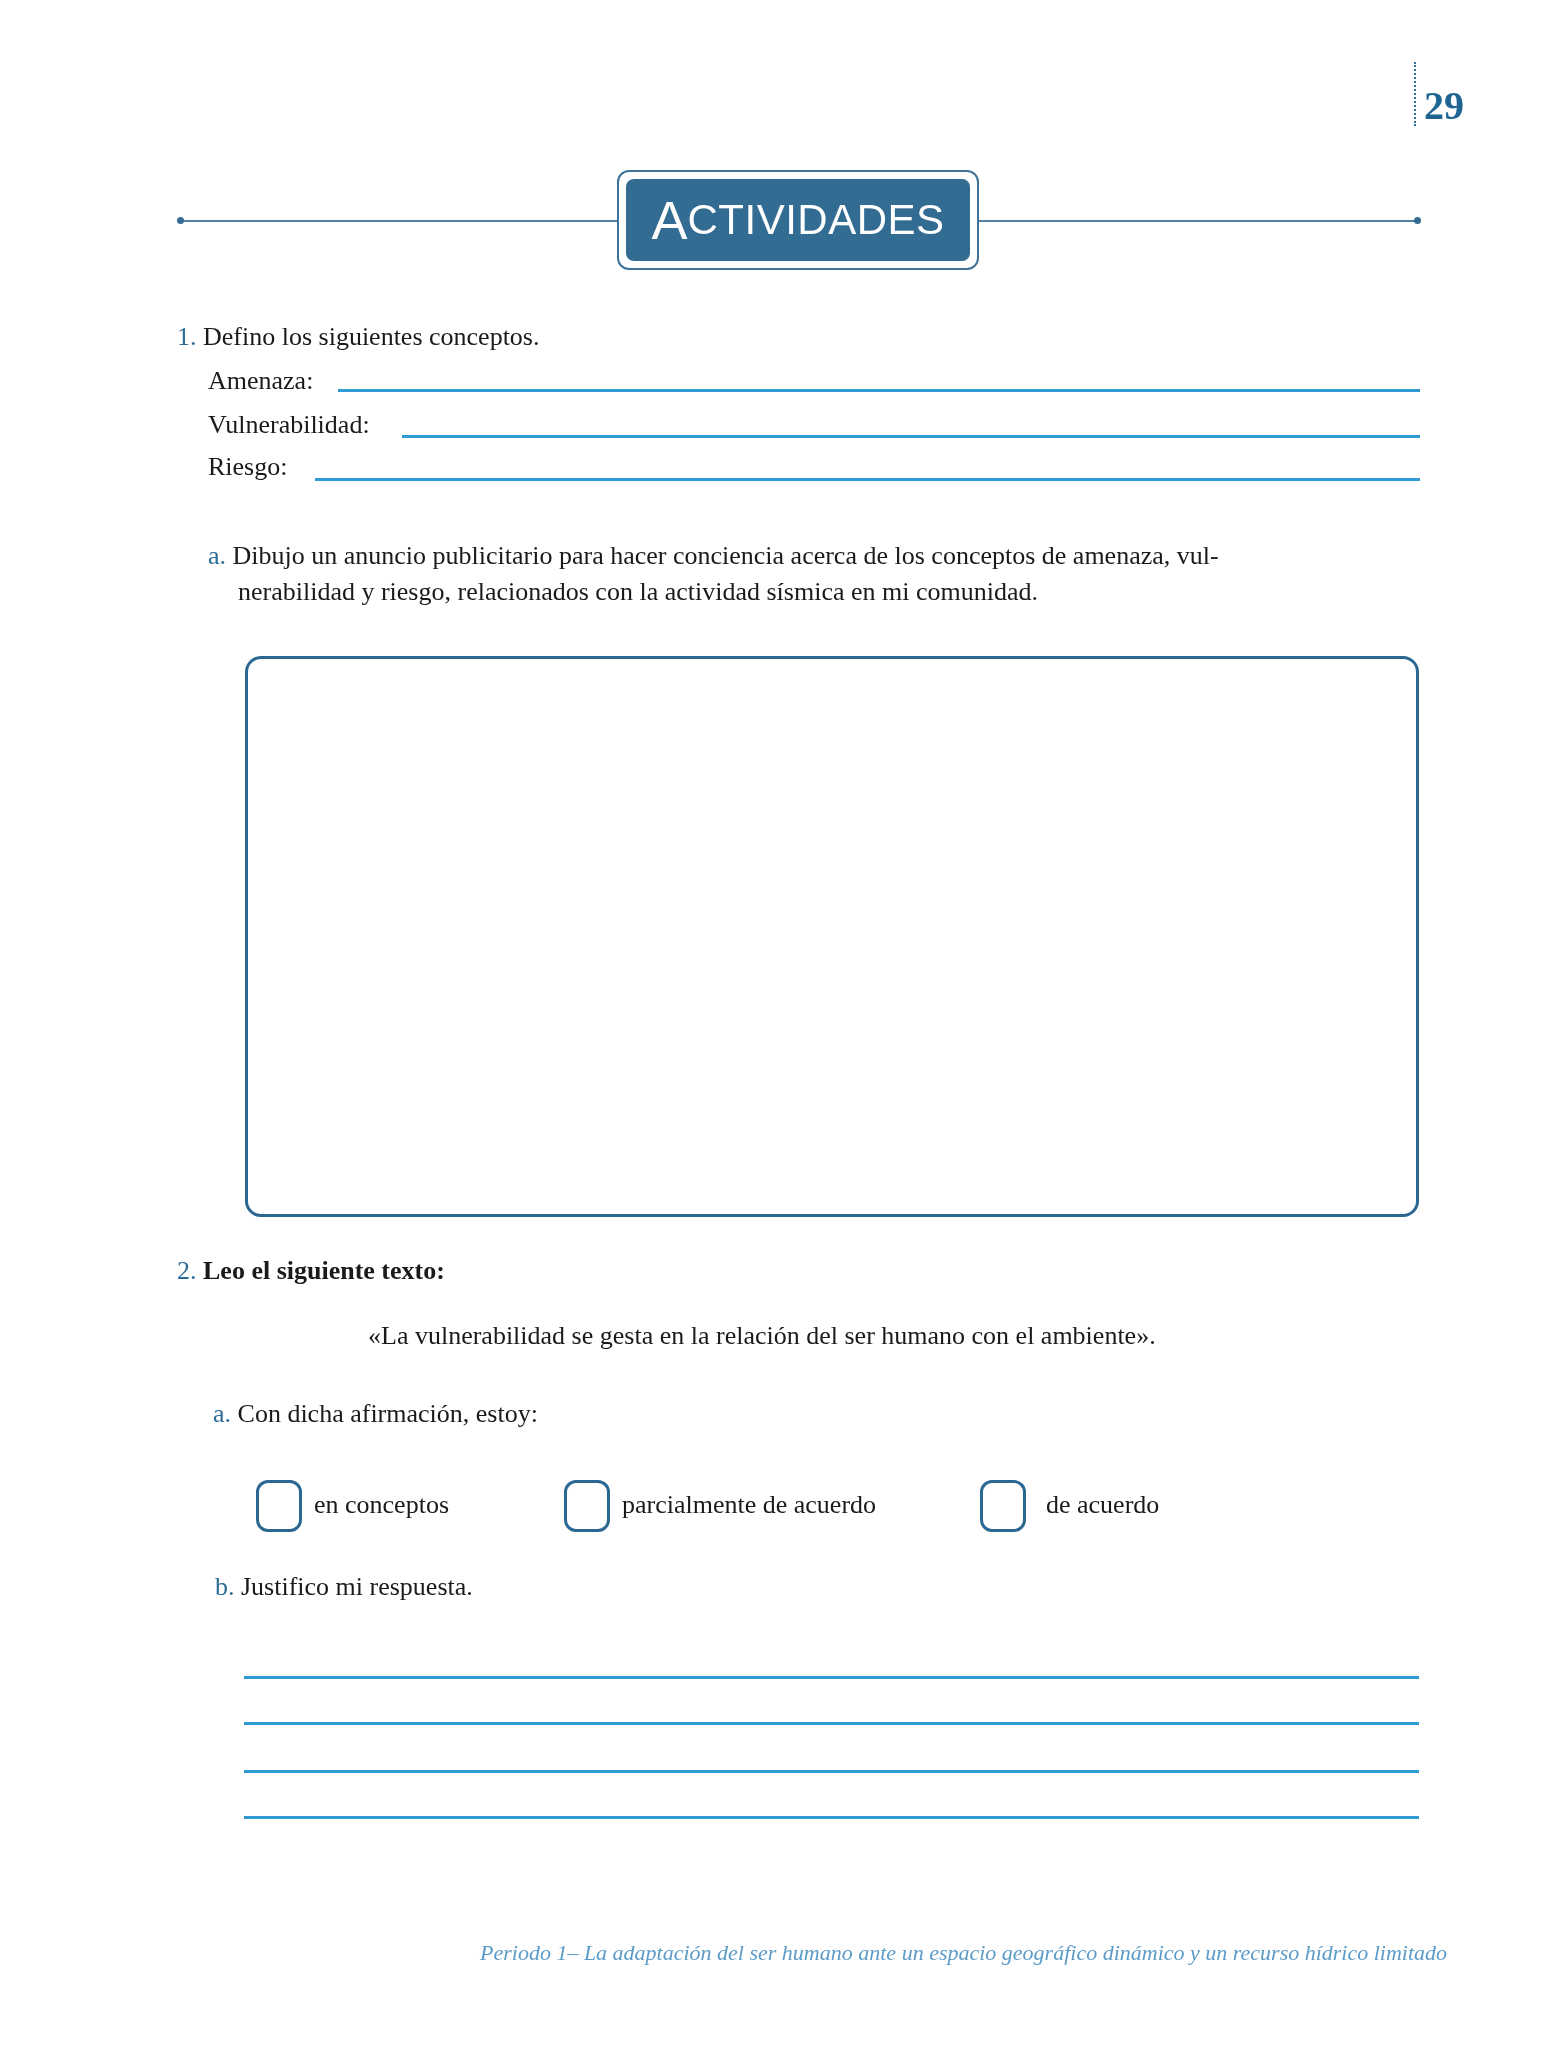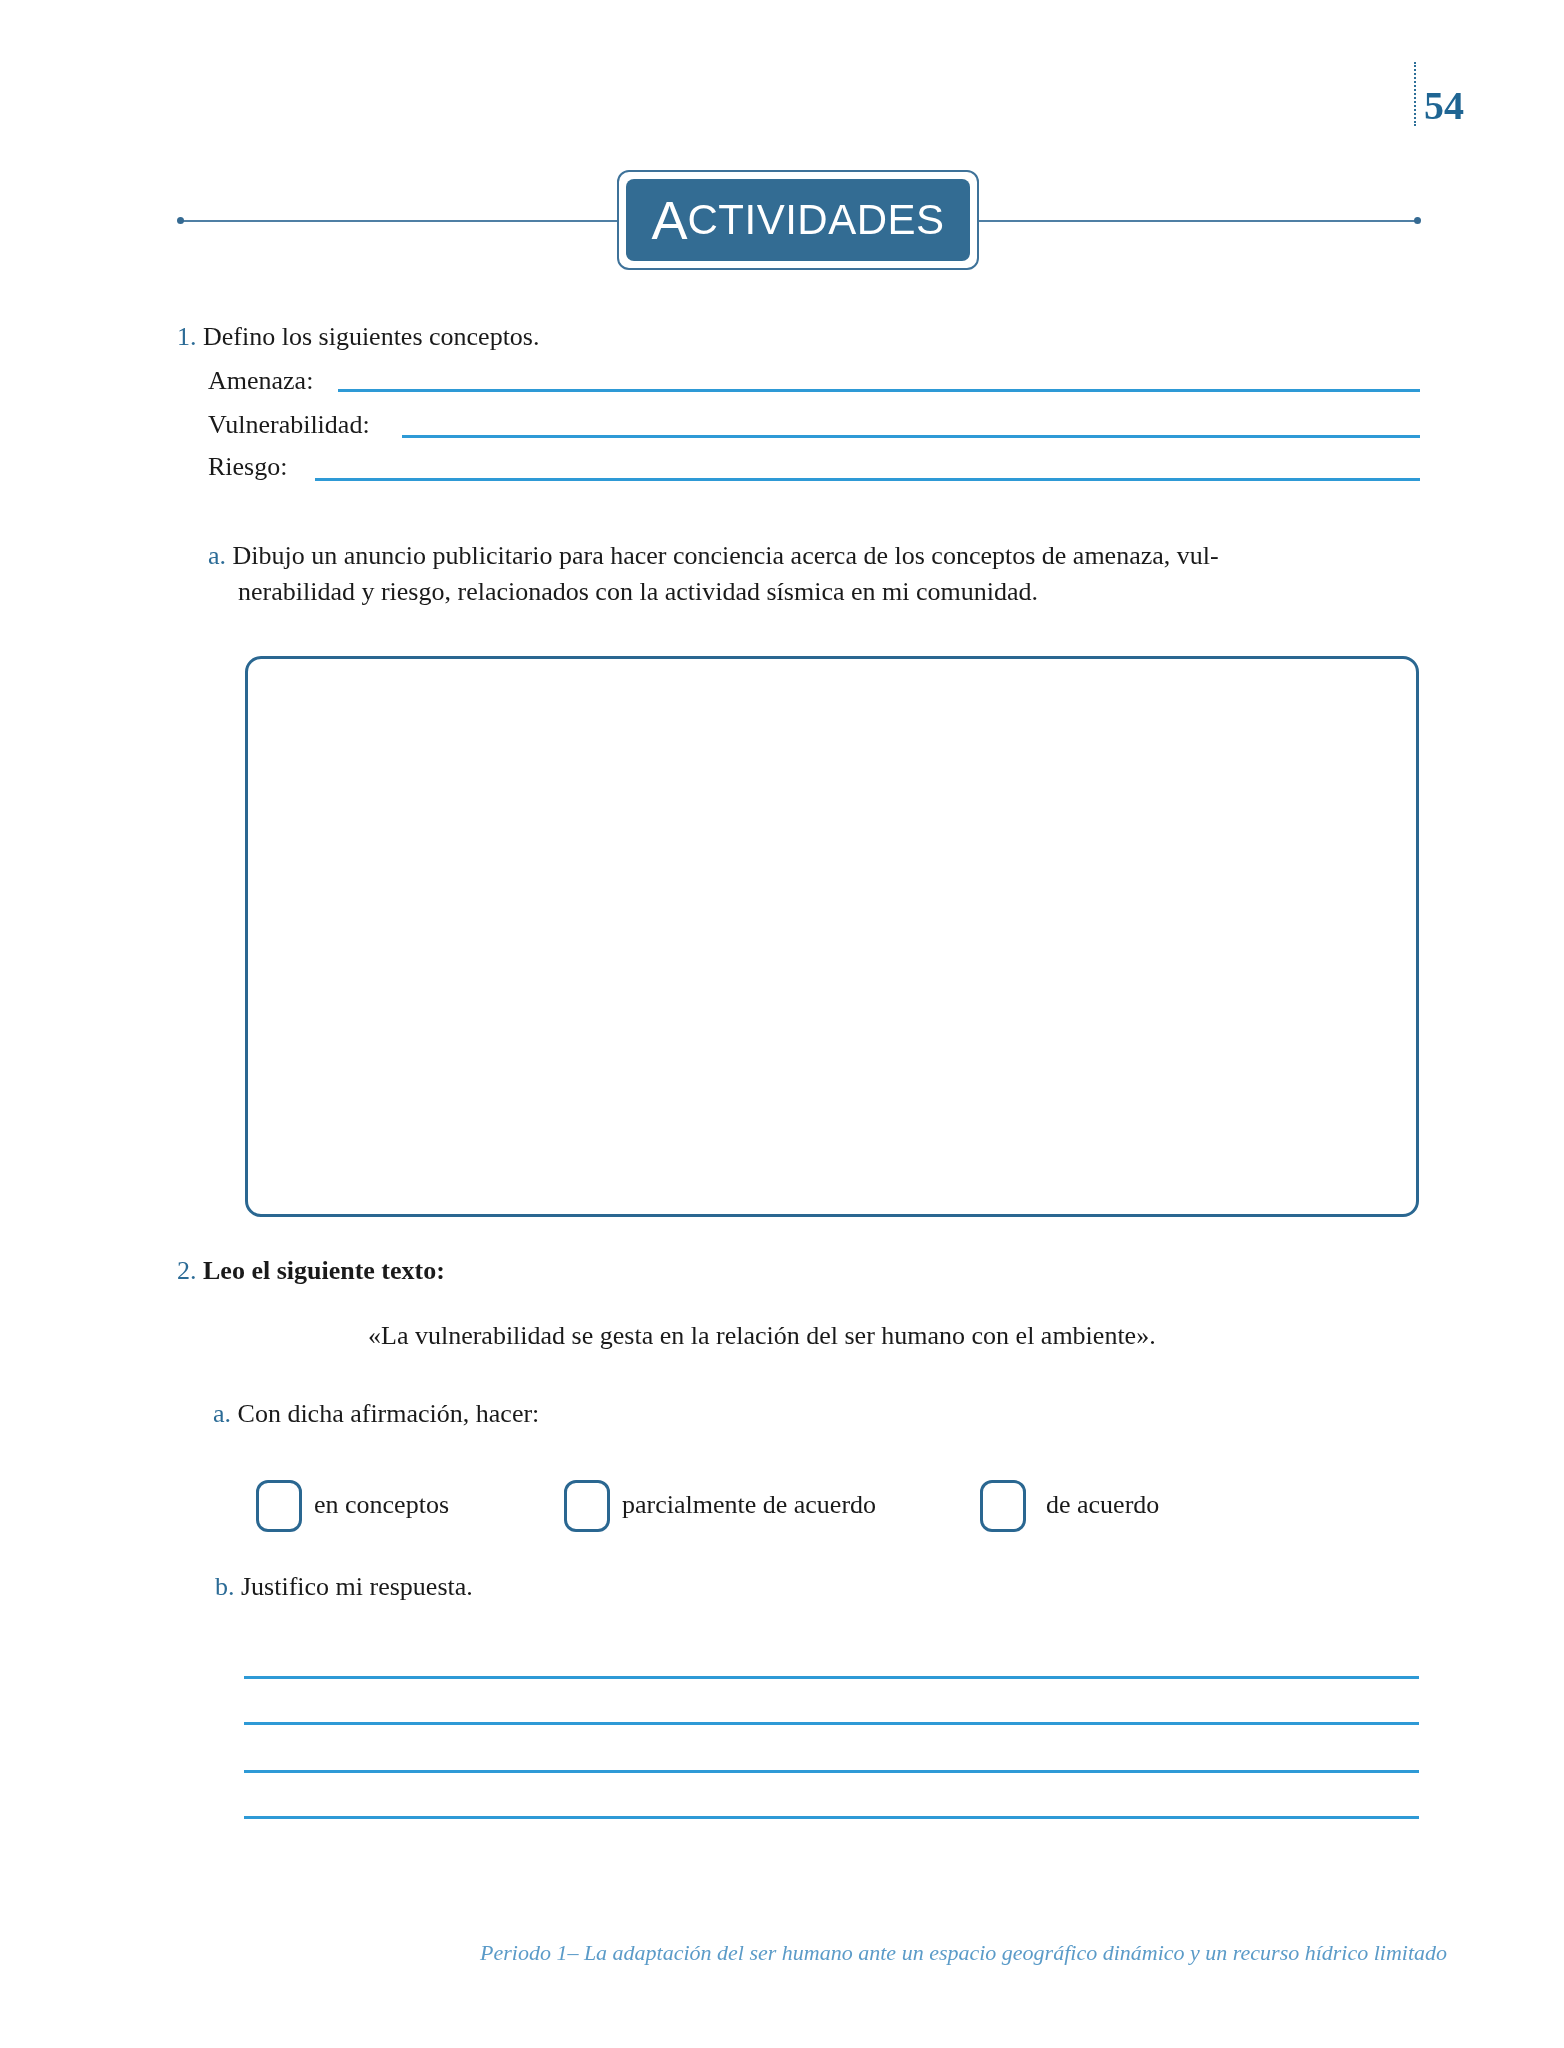--- a/index.html
+++ b/index.html
@@ -24,21 +24,21 @@
   .box { left:245px; top:656px; width:1174px; height:561px; border:3px solid #2a6791;
          border-radius:16px; box-sizing:border-box; }
   .cb { width:46px; height:52px; border:3px solid #2a6791; border-radius:12px; box-sizing:border-box; top:1480px; }
   .footer { left:480px; top:1940px; font-family:Liberation Serif, serif; font-style:italic;
             font-size:22px; color:#5b9bc8; white-space:nowrap; }
 </style>
 </head>
 <body>
 
 <div class="abs pnum-line"></div>
-<div class="abs pnum">54</div>
+<div class="abs pnum">29</div>
 
 <div class="abs rule"></div>
 <div class="abs dot" style="left:177px"></div>
 <div class="abs dot" style="left:1414px"></div>
 <div class="abs badge-outer"></div>
 <div class="abs badge-inner">
   <span class="cap">A</span>
     <span class="rest">CTIVIDADES</span>
 </div>
 
@@ -66,21 +66,21 @@
 
 <div class="abs txt" style="left:177px; top:1256px;">
   <span class="num">2.</span>
   <span class="bold">Leo el siguiente texto:</span>
 </div>
 
 <div class="abs txt" style="left:368px; top:1321px;">«La vulnerabilidad se gesta en la relación del ser humano con el ambiente».</div>
 
 <div class="abs txt" style="left:213px; top:1399px;">
   <span class="num">a.</span>
-  <span>Con dicha afirmación, hacer:</span>
+  <span>Con dicha afirmación, estoy:</span>
 </div>
 
 <div class="abs cb" style="left:256px;"></div>
 <div class="abs txt" style="left:314px; top:1490px;">en conceptos</div>
 
 <div class="abs cb" style="left:564px;"></div>
 <div class="abs txt" style="left:622px; top:1490px;text-align:right;">parcialmente de acuerdo</div>
 
 <div class="abs cb" style="left:980px;"></div>
 <div class="abs txt" style="left:1046px; top:1490px;">de acuerdo</div>

